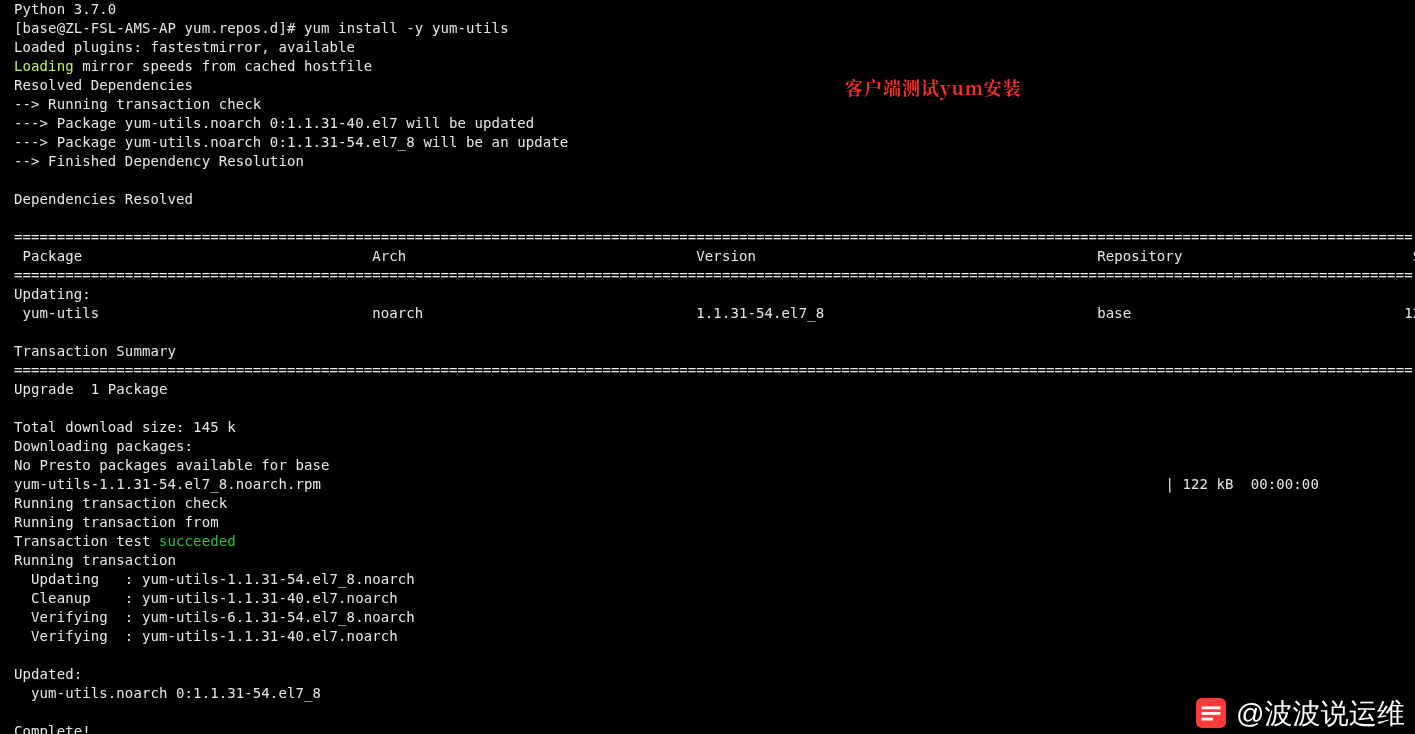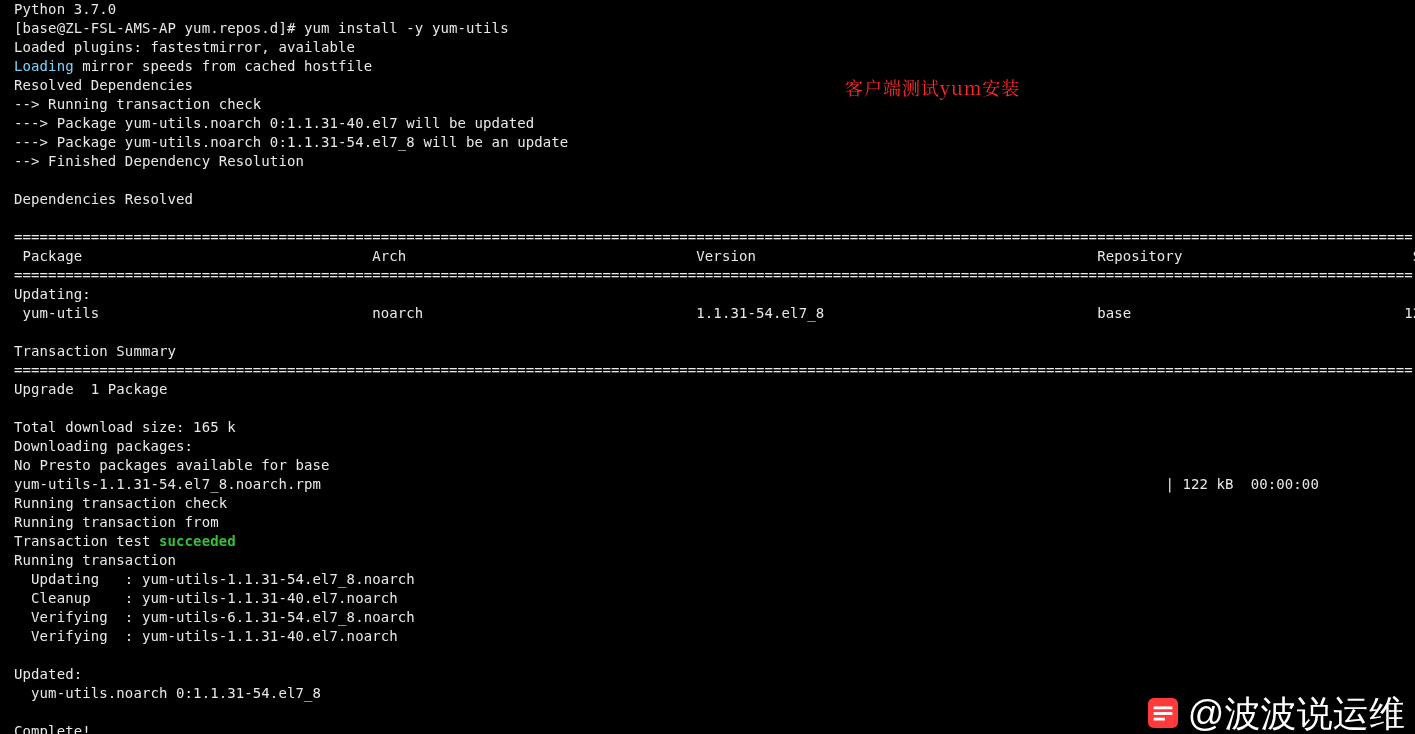--- a/index.html
+++ b/index.html
@@ -15,42 +15,42 @@
     overflow: hidden;
     letter-spacing: 0.1px;
     position: relative;
   }
   pre {
     margin: 0;
     padding: 0 0 0 14px;
     white-space: pre;
     font-family: inherit;
   }
-  .cyan   { color: #7dd3fc; }
-  .green  { color: #34c234; font-weight: bold; }
+  .cyan   { color: #bef264; }
+  .green  { color: #34c234; }
   .annotation {
     position: absolute;
     top: 78px;
     left: 845px;
     color: #ff2b2b;
     font-family: "SimSun", "NSimSun", "Songti SC", "Noto Serif CJK SC", serif;
     font-size: 18px;
     letter-spacing: 1px;
-    font-weight: 400;
+    font-weight: 700;
   }
   .watermark {
     position: absolute;
     right: 10px;
     bottom: 6px;
     display: flex;
     align-items: center;
     gap: 10px;
     color: #fff;
     font-family: "SimSun", "Microsoft YaHei", sans-serif;
-    font-size: 36px;
+    font-size: 28px;
     text-shadow: 0 0 4px rgba(0,0,0,0.8);
   }
   .watermark .logo {
     width: 30px;
     height: 30px;
     position: relative;
   }
   .watermark .logo svg { width: 30px; height: 30px; }
   .inline { display: inline; }
 </style>
@@ -74,21 +74,21 @@
 <span>====================================================================================================================================================================</span>
 <span> Package                                  Arch                                  Version                                        Repository                           Size</span>
 <span>====================================================================================================================================================================</span>
 <span>Updating:</span>
 <span> yum-utils                                noarch                                1.1.31-54.el7_8                                base                                122 k</span>
 <span></span>
 <span>Transaction Summary</span>
 <span>====================================================================================================================================================================</span>
 <span>Upgrade  1 Package</span>
 <span></span>
-<span>Total download size: 165 k</span>
+<span>Total download size: 145 k</span>
 <span>Downloading packages:</span>
 <span>No Presto packages available for base</span>
 <span>yum-utils-1.1.31-54.el7_8.noarch.rpm</span><span>                                                                                                   | 122 kB  00:00:00     </span>
 <span>Running transaction check</span>
 <span>Running transaction from</span>
 <span>Transaction test </span><span class="green inline">succeeded</span>
 <span>Running transaction</span>
 <span>  Updating   : yum-utils-1.1.31-54.el7_8.noarch</span><span>                                                                                                                      1/2 </span>
 <span>  Cleanup    : yum-utils-1.1.31-40.el7.noarch</span><span>                                                                                                                        2/2 </span>
 <span>  Verifying  : yum-utils-6.1.31-54.el7_8.noarch</span><span>                                                                                                                      1/2 </span>

